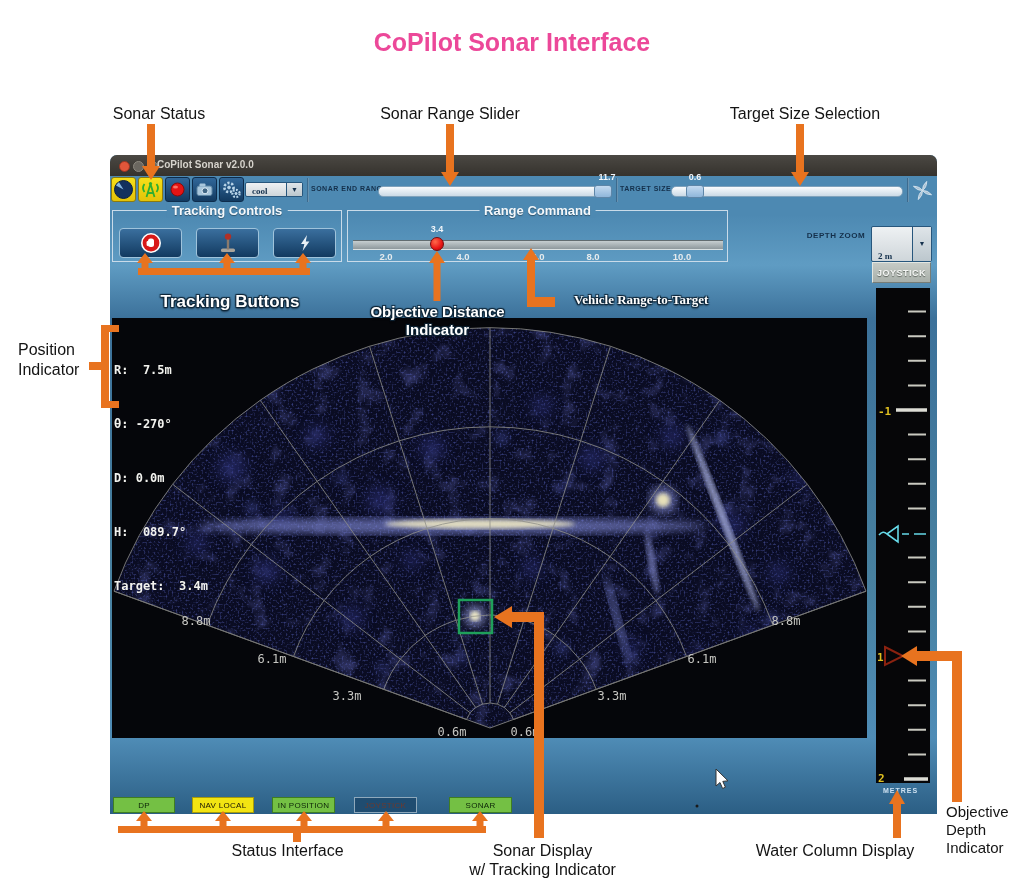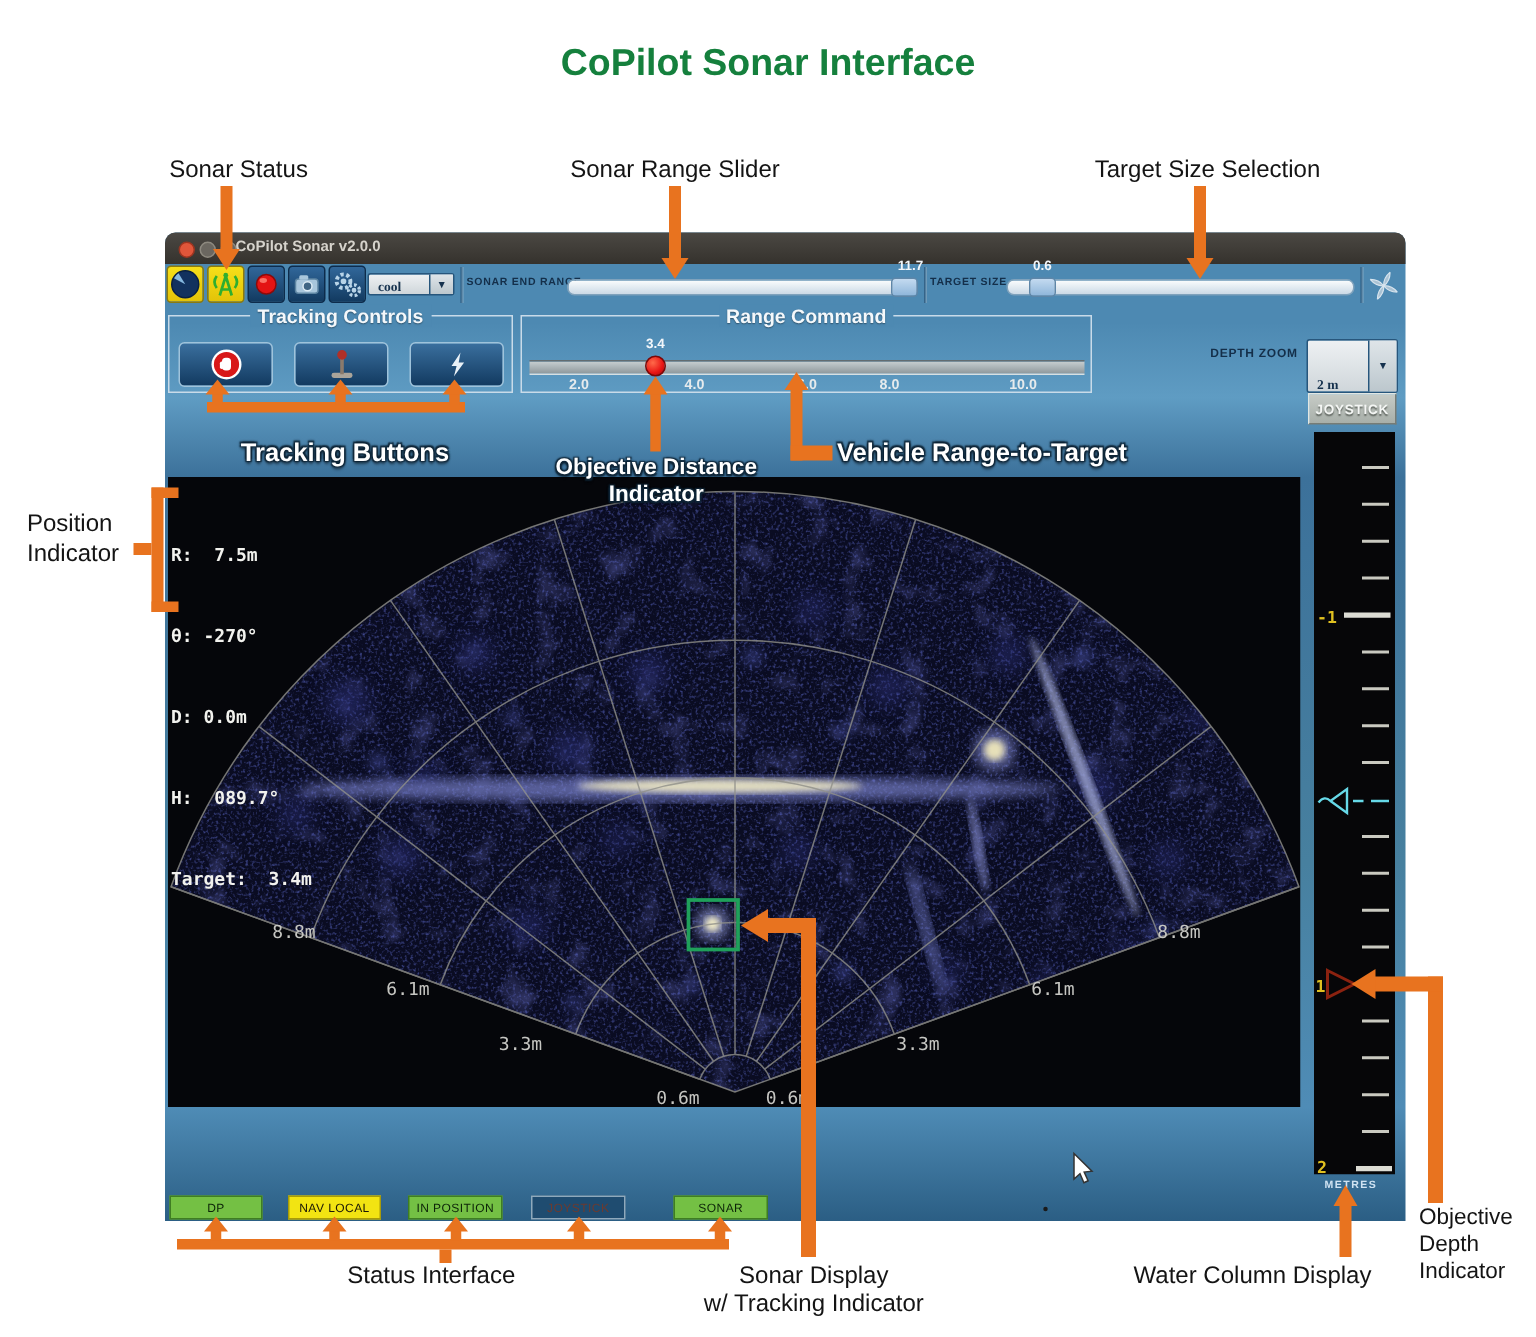--- a/index.html
+++ b/index.html
@@ -1,19 +1,19 @@
 <!DOCTYPE html>
 <html><head>
 <meta charset="utf-8">
 <style>
   html,body{margin:0;padding:0;background:#fff;}
   .page{position:relative;width:1024px;height:891px;background:#ffffff;overflow:hidden;
         font-family:"Liberation Sans",sans-serif;}
   .abs{position:absolute;}
-  .main-title{width:1024px;text-align:center;top:28px;left:0;font-size:25px;font-weight:bold;color:#15803d;}
+  .main-title{width:1024px;text-align:center;top:28px;left:0;font-size:25px;font-weight:bold;color:#ec4899;}
   .ann{font-size:16px;color:#141414;line-height:19px;}
   .ann.center{text-align:center;}
   .wlbl{color:#fff;font-weight:bold;
         text-shadow:1px 1px 1px #0e2537,-1px 1px 1px #0e2537,1px -1px 1px #0e2537,-1px -1px 1px #0e2537,0 2px 2px rgba(0,0,0,.5);}
   
   .window{left:110px;top:155px;width:827px;height:659px;
      background:linear-gradient(#4d89b2 0px,#4d89b2 60px,#5f9cc3 110px,#3c719a 163px,#47809f 420px,#4f8cb6 583px,#2b5e84 659px);
      border-radius:7px 7px 0 0;}
   .titlebar{left:0;top:0;width:827px;height:21px;border-radius:7px 7px 0 0;
      background:linear-gradient(#4b4843,#35322d);}
@@ -312,21 +312,21 @@
     <div class="abs statusbox st-green" style="left:162px;width:63px;">IN POSITION</div>
     <div class="abs statusbox st-inactive" style="left:244px;width:63px;">JOYSTICK</div>
     <div class="abs statusbox st-green" style="left:339px;width:63px;">SONAR</div>
   </div>
 
   <div class="abs wlbl" style="left:140px;top:292px;width:180px;font-size:17px;text-align:center;">Tracking Buttons</div>
   <div class="abs wlbl" style="left:360px;top:303px;width:155px;font-size:15px;text-align:center;line-height:18px;">
     <div>Objective Distance</div>
     <div>Indicator</div>
   </div>
-  <div class="abs wlbl" style="left:558px;top:292px;width:210px;font-size:17px;">Vehicle Range-to-Target</div>
+  <div class="abs wlbl" style="left:574px;top:292px;width:210px;font-size:13px;font-family:Liberation Serif, serif;">Vehicle Range-to-Target</div>
 
   <svg class="abs" style="left:0;top:0;pointer-events:none;" width="1024" height="891" viewBox="0 0 1024 891">
     <g fill="#e8731f">
 
       <rect x="147" y="124" width="8" height="44"></rect>
       <polygon points="142,166 160,166 151,180"></polygon>
 
       <rect x="446" y="124" width="8" height="50"></rect>
       <polygon points="441,172 459,172 450,186"></polygon>
 

